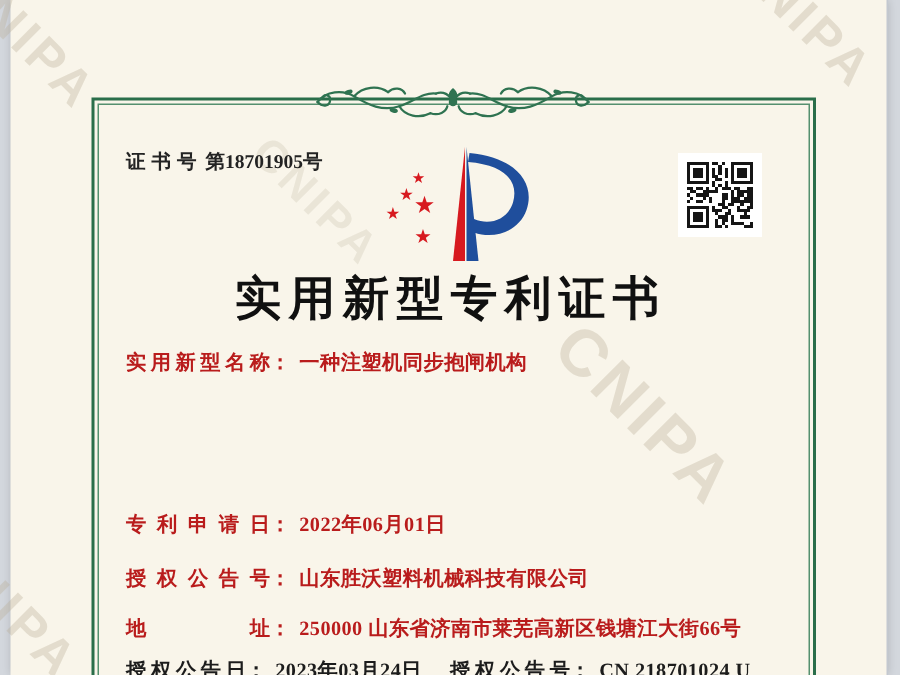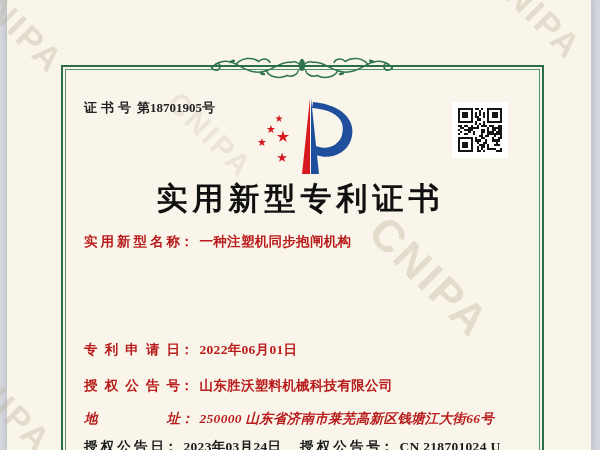--- a/index.html
+++ b/index.html
@@ -48,21 +48,21 @@
     position:absolute;left:61px;top:178px;width:479px;text-align:center;
     font-size:31px;font-weight:bold;letter-spacing:5px;color:#101010;white-space:nowrap;
   }
   .f-row{position:absolute;left:84px;font-size:13.5px;color:#b91c1c;white-space:nowrap;}
   .f-label{
     display:inline-block;width:96px;font-weight:bold;
     text-align:justify;text-align-last:justify;vertical-align:bottom;
   }
   .f-colon{font-weight:bold;margin-right:6px;}
   .f-value{font-weight:600;letter-spacing:.3px;}
-  .r1{top:233px;} .r2{top:269px;} .r3{top:305px;} .r4{top:341px;} .r5{top:377px;} .r6{top:410px;font-style:italic;}
+  .r1{top:233px;} .r2{top:269px;} .r3{top:305px;} .r4{top:341px;} .r5{top:377px;} .r6{top:410px;}
   .footer-row{position:absolute;left:0;top:438px;width:600px;font-size:13.5px;color:#1c1c1c;white-space:nowrap;}
   .foot-left{position:absolute;left:84px;}
   .foot-right{position:absolute;left:300px;}
   .foot-label{
     display:inline-block;width:80px;font-weight:bold;
     text-align:justify;text-align-last:justify;vertical-align:bottom;
   }
 </style>
 </head>
 <body>

